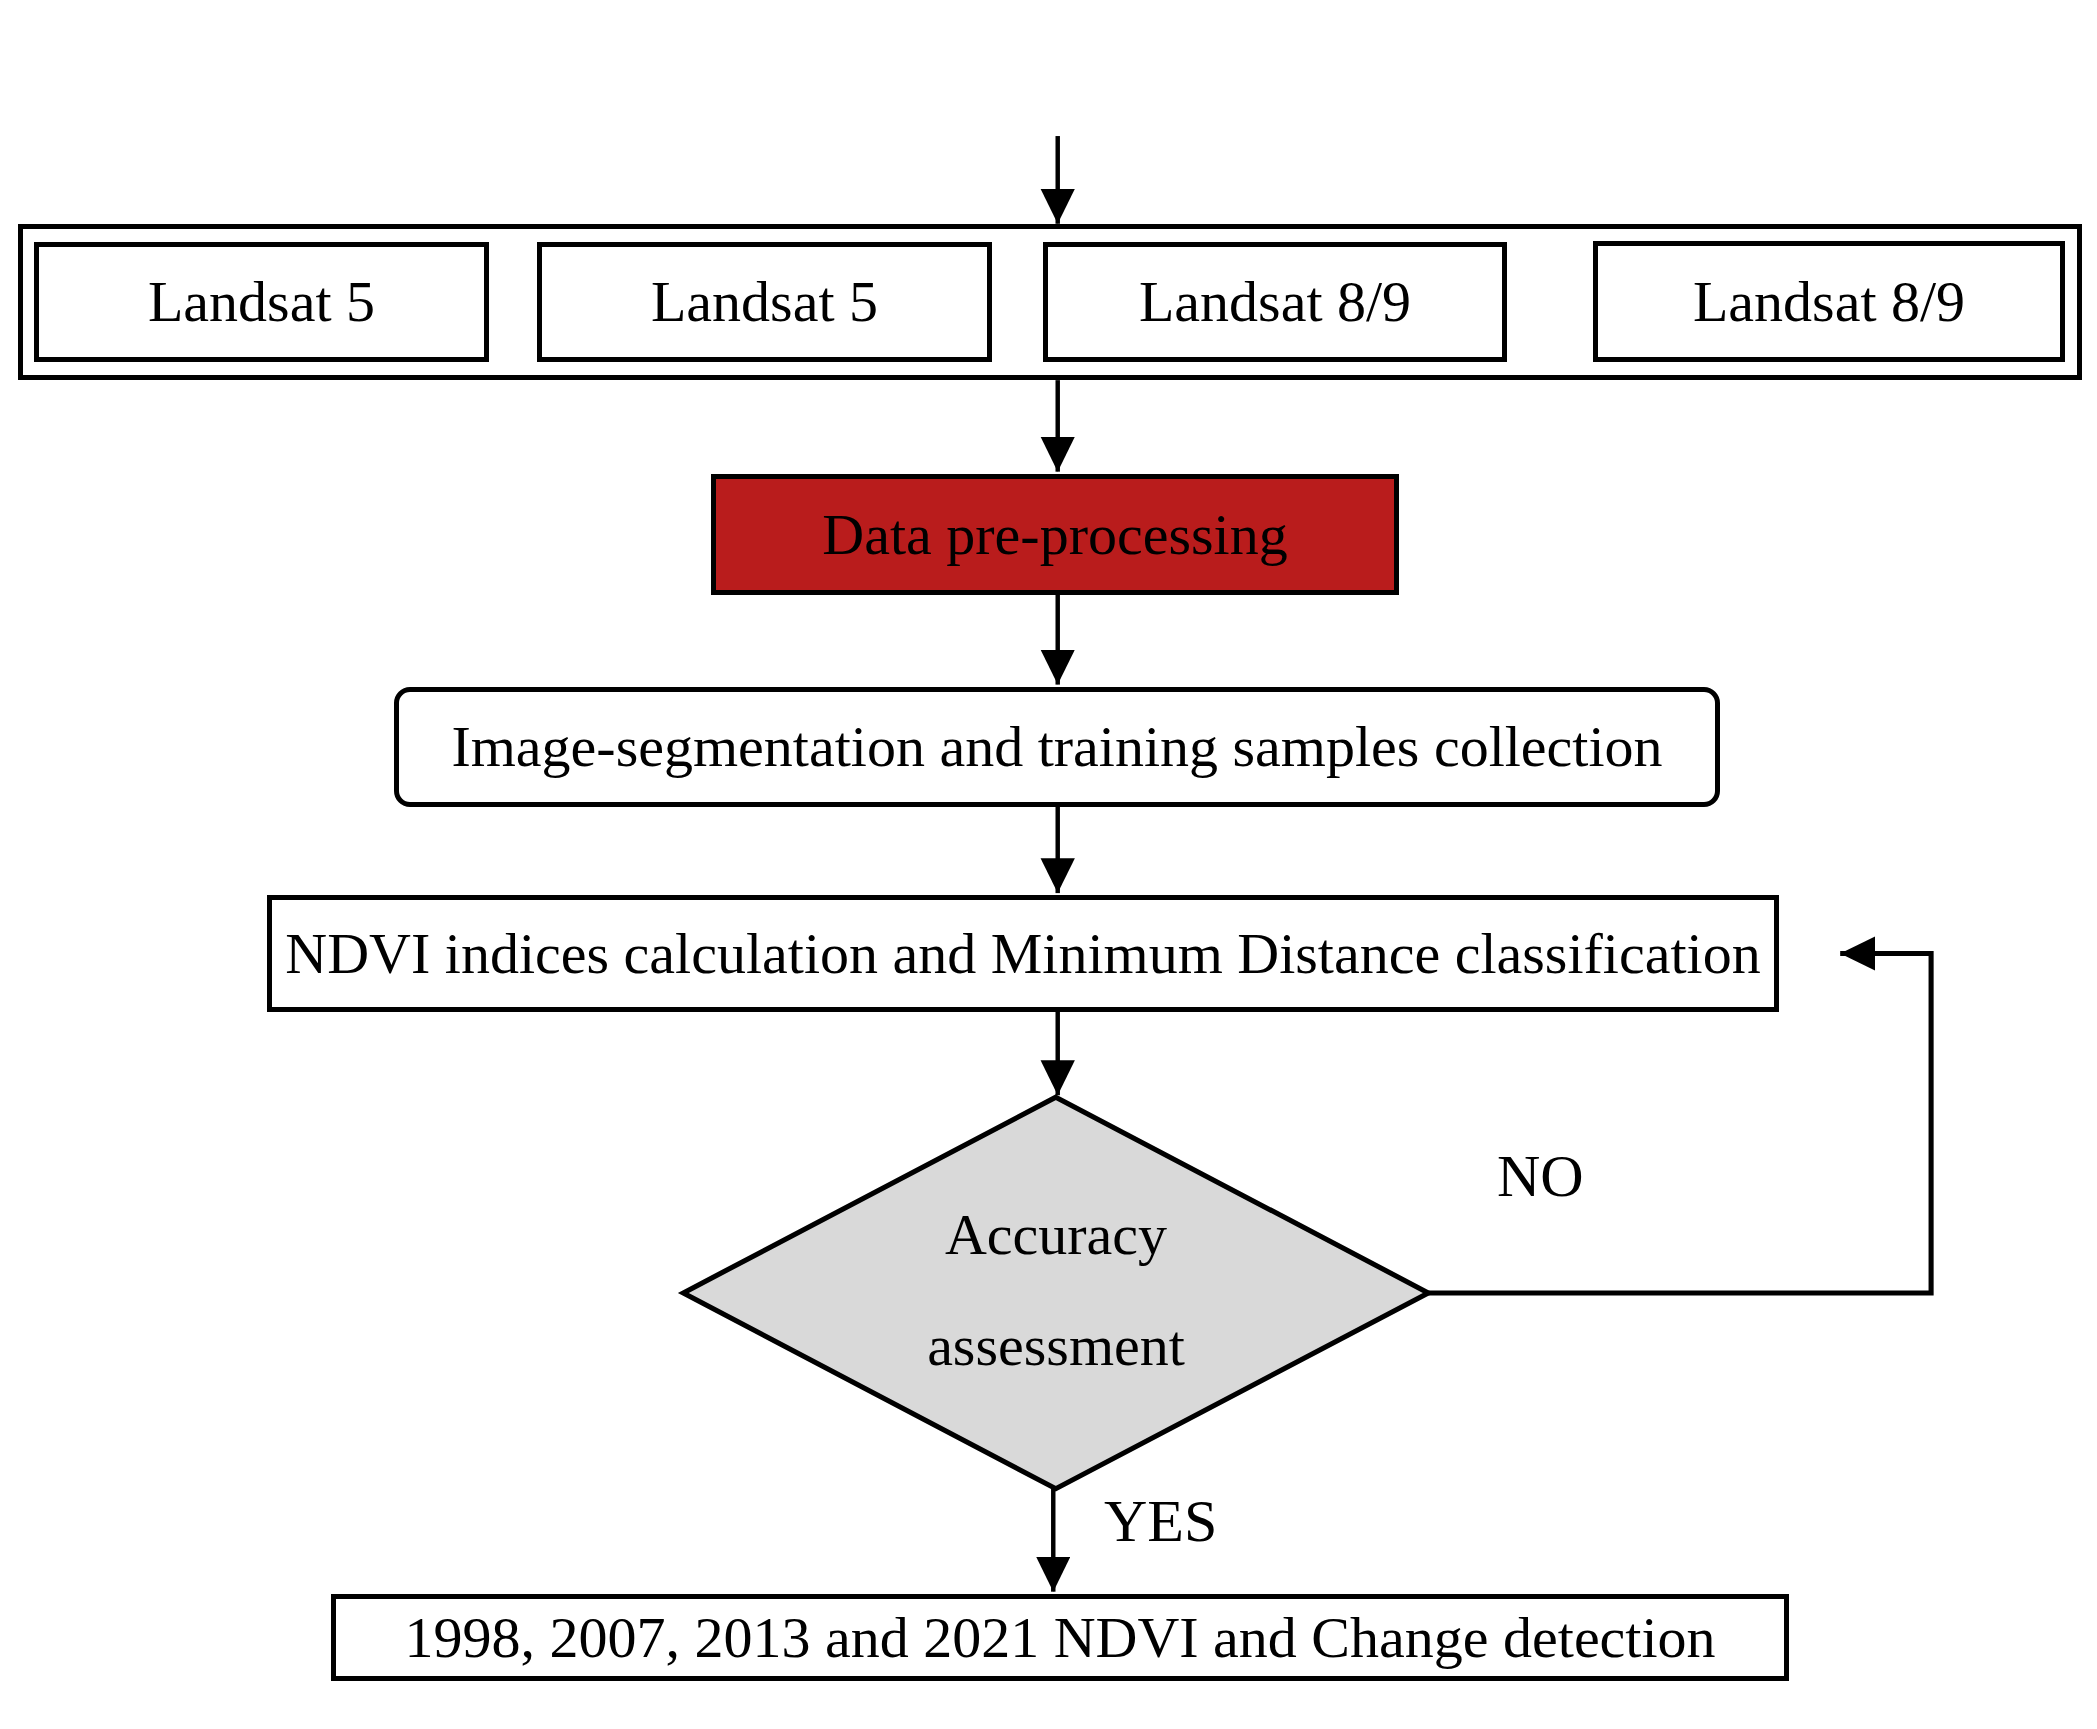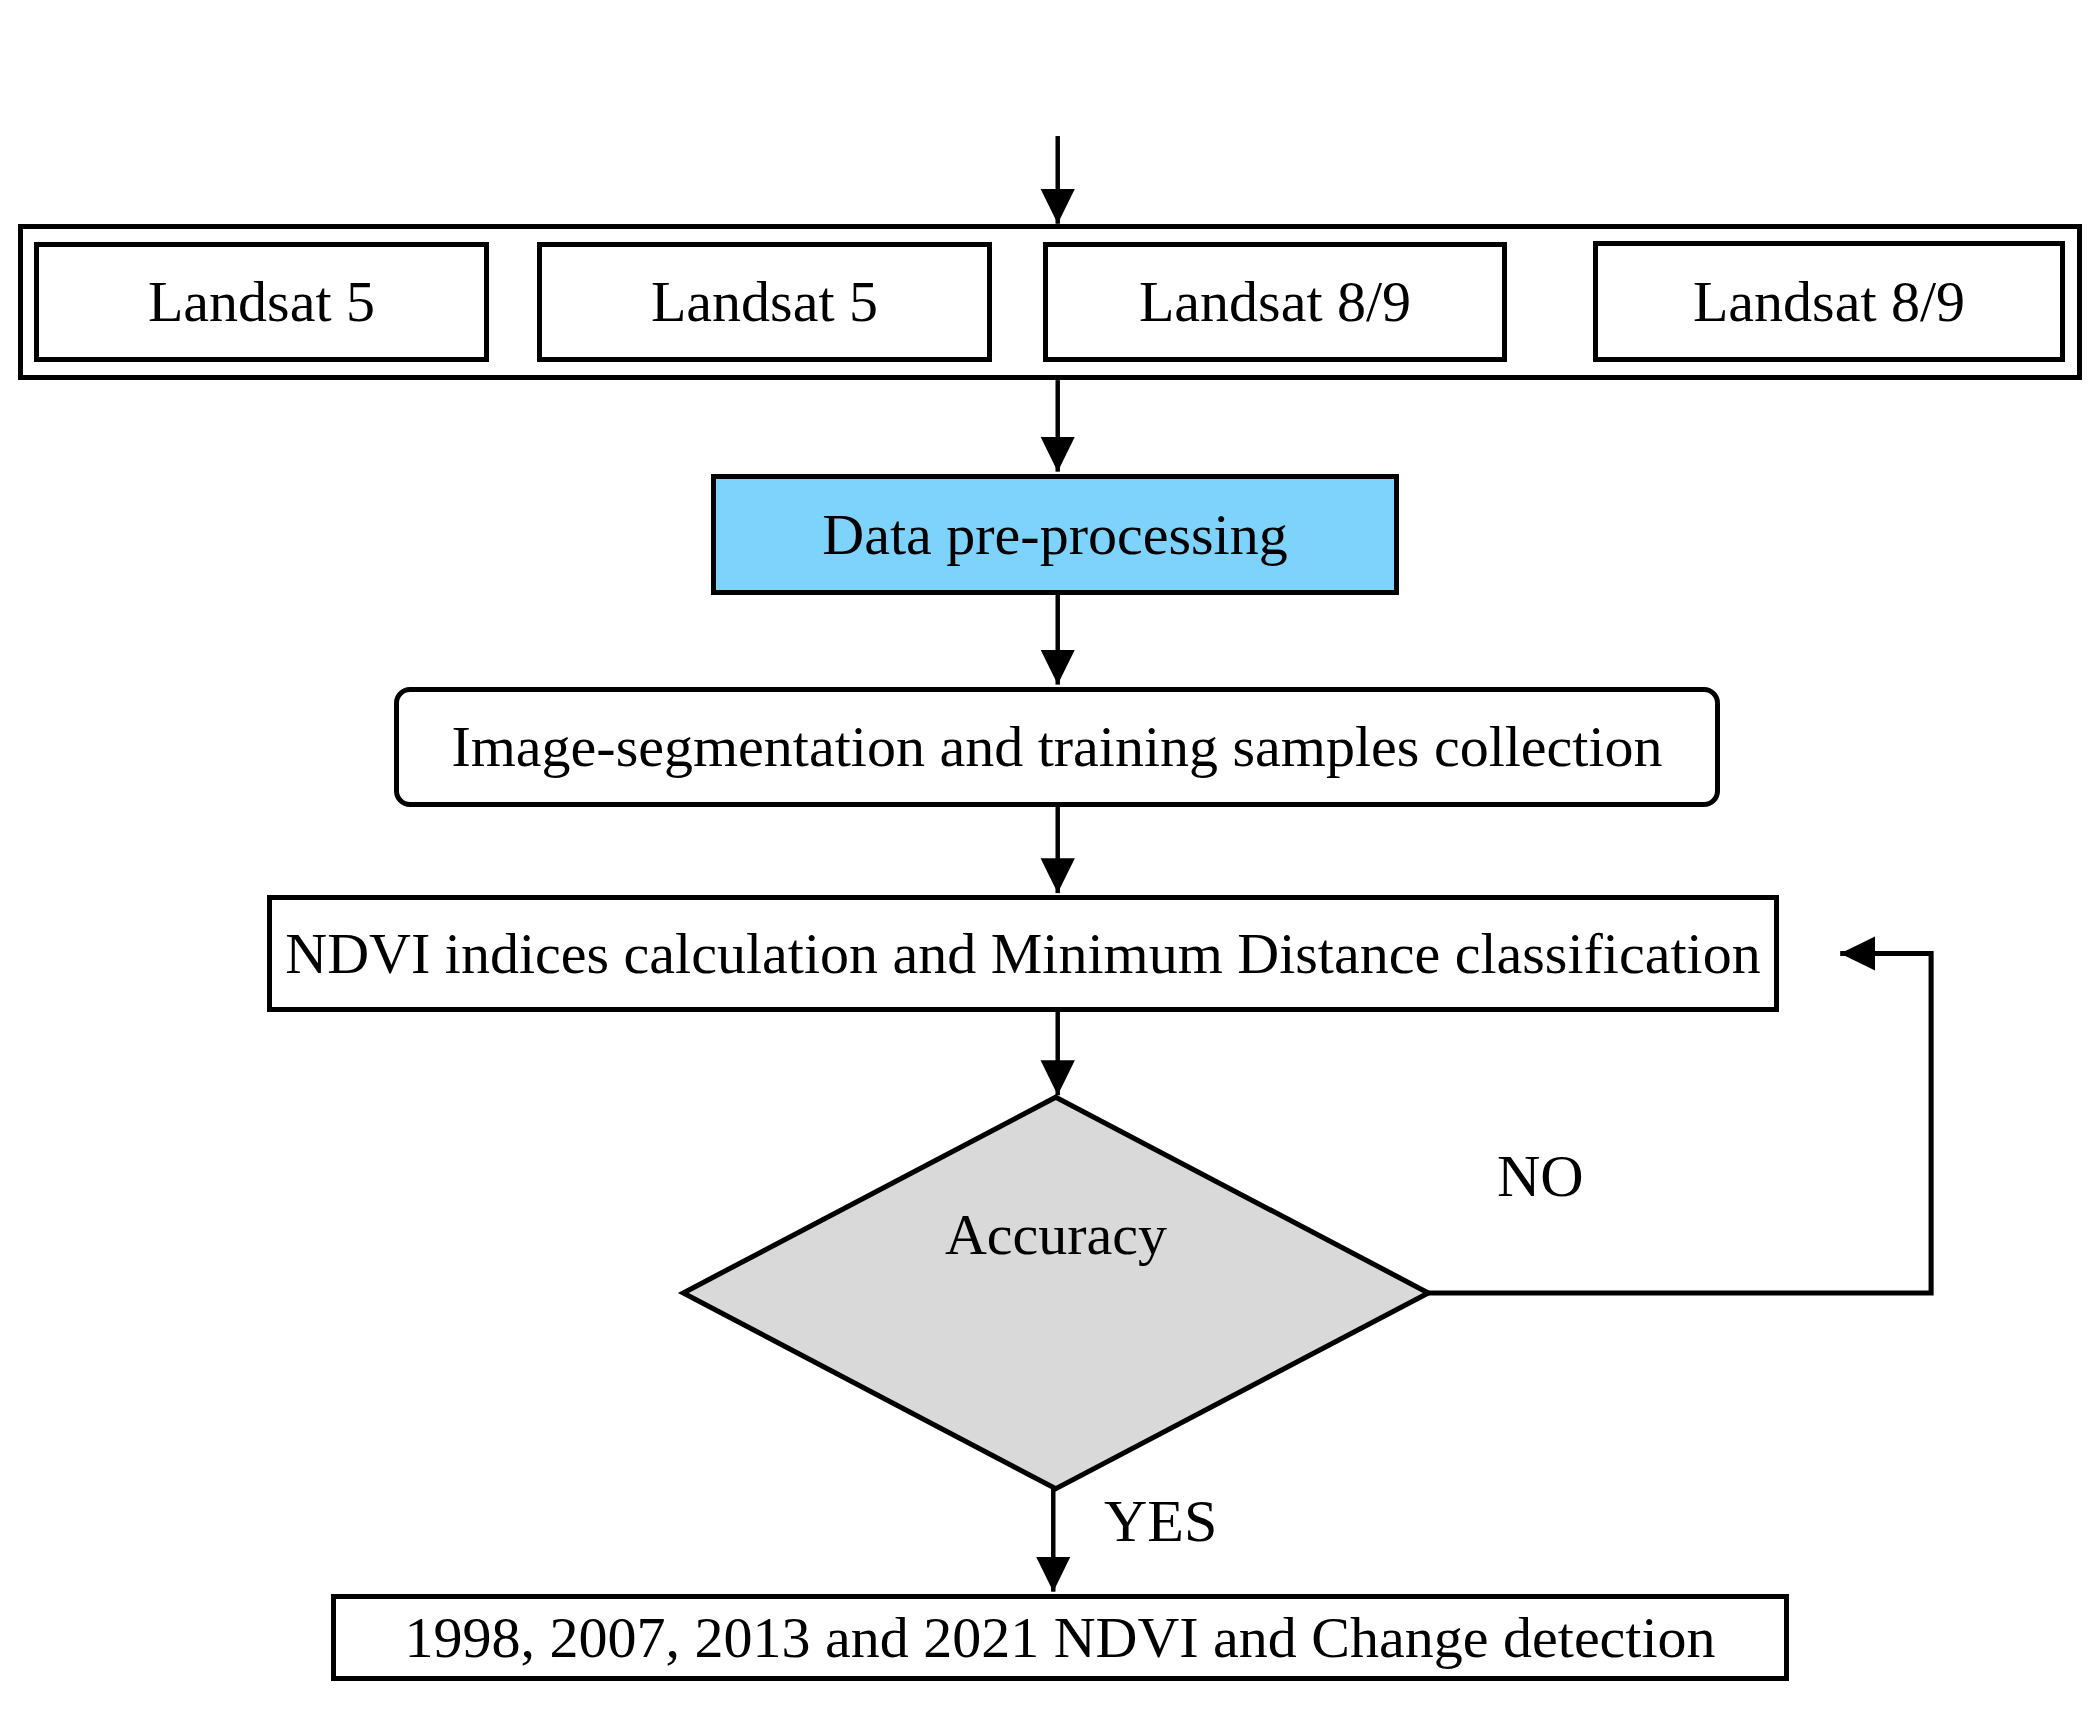--- a/index.html
+++ b/index.html
@@ -29,21 +29,21 @@
     border: 5.1px solid #000000;
     background: #ffffff;
     display: flex;
     align-items: center;
     justify-content: center;
     text-align: center;
     font-size: 58px;
     line-height: 1.1;
     white-space: nowrap;
   }
-  .node.gray { background: #7dd3fc; }
+  .node.gray { background: #b91c1c; }
 
   .row-container {
     position: absolute;
     box-sizing: border-box;
     border: 5.7px solid #000000;
     background: #ffffff;
     left: 18px; top: 224px;
     width: 2064px; height: 156px;
   }
 
@@ -122,20 +122,21 @@
   <div class="node seg-box">
     <span>Image-segmentation and training samples collection</span>
   </div>
 
   <div class="node ndvi-box">
     <span>NDVI indices calculation and Minimum Distance classification</span>
   </div>
 
   <div class="diamond-label">
     <div>Accuracy</div>
+    <div>assessment</div>
   </div>
 
   <div class="edge-label no-label">NO</div>
   <div class="edge-label yes-label">YES</div>
 
   <div class="node result-box">
     <span>1998, 2007, 2013 and 2021 NDVI and Change detection</span>
   </div>
 
 </div>

